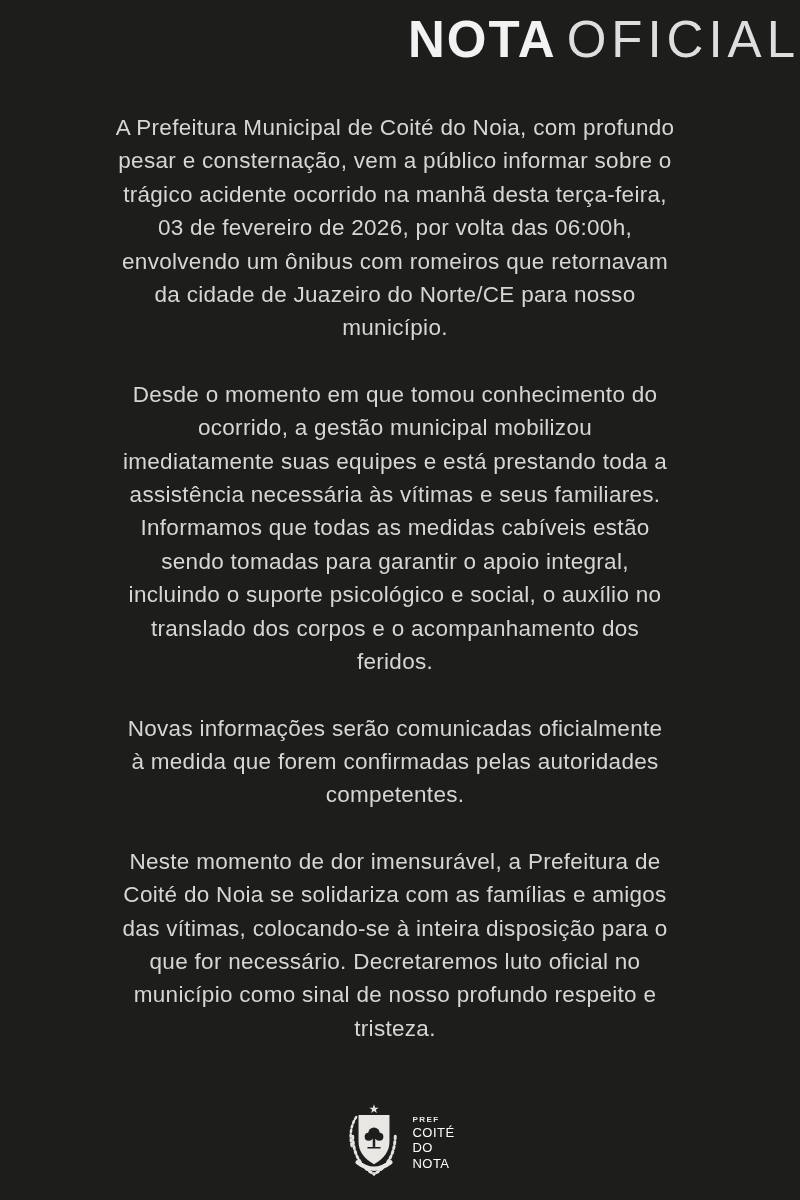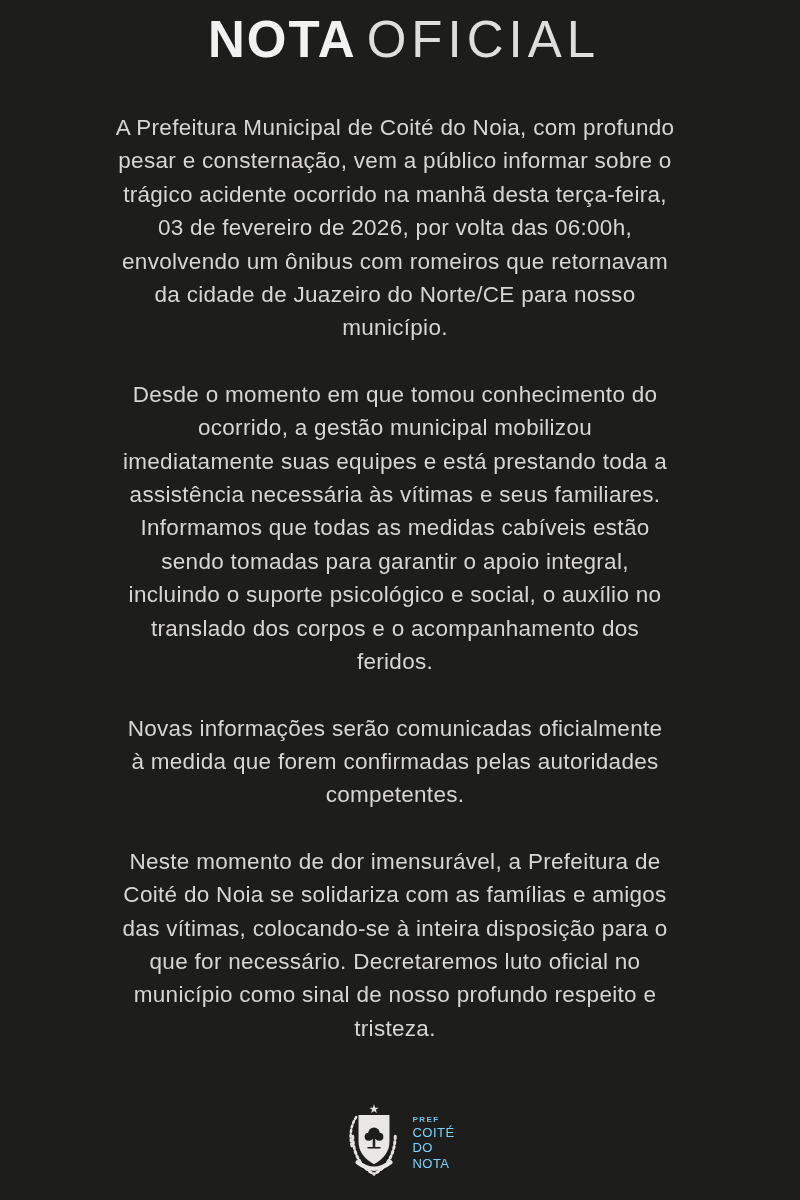--- a/index.html
+++ b/index.html
@@ -14,21 +14,21 @@
     margin: 0 auto;
     background: #1d1d1b;
     overflow: hidden;
     font-family: "Liberation Sans", "DejaVu Sans", sans-serif;
   }
   .title {
     position: absolute;
     top: -7px;
     left: 0;
     right: 0;
-    text-align: center;
+    text-align: right;
     white-space: nowrap;
     line-height: 1;
     user-select: none;
     padding-left: 8px;
   }
   .title .strong {
     font-size: 51px;
     font-weight: 800;
     letter-spacing: 2px;
     color: #f2f2f2;
@@ -68,21 +68,21 @@
   }
   .crest {
     width: 58px;
     height: 82px;
     display: block;
   }
   .logo-text {
     display: flex;
     flex-direction: column;
     align-items: flex-start;
-    color: #7dd3fc;
+    color: #ffffff;
     line-height: 1;
   }
   .logo-text .pref {
     font-size: 8px;
     font-weight: 700;
     letter-spacing: 1.5px;
     margin-bottom: 2px;
     opacity: 0.9;
   }
   .logo-text .big {

